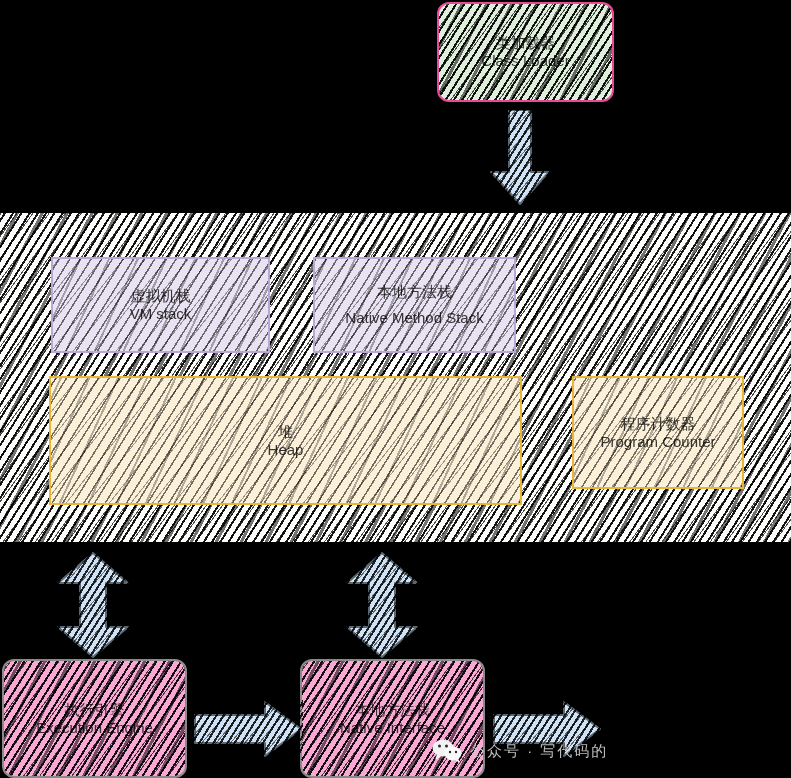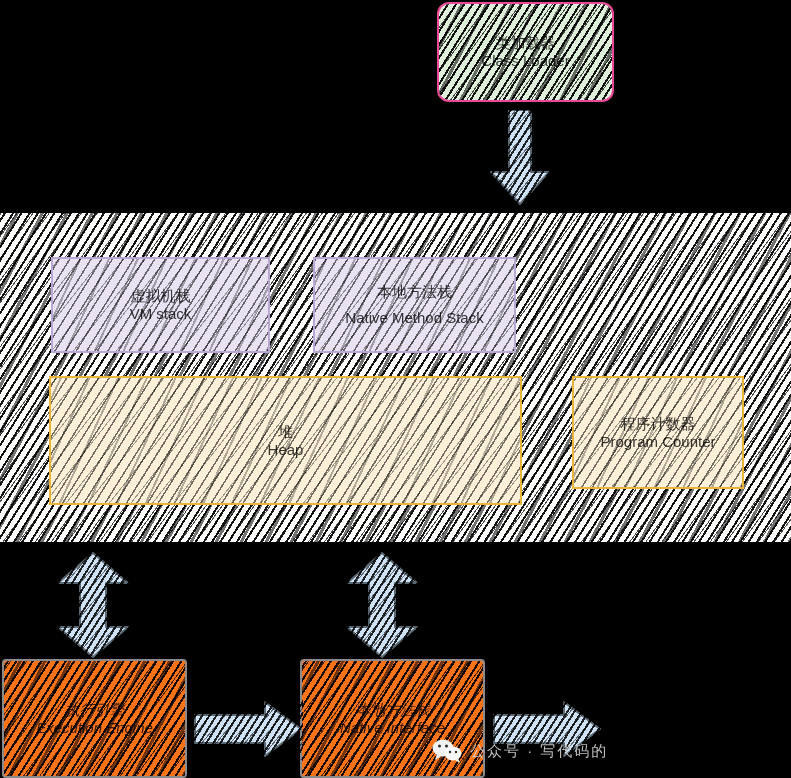--- a/index.html
+++ b/index.html
@@ -140,24 +140,23 @@
   
   .box-yellow {
     background: #fdf0d8;
     border: 2px solid #e8b53a;
   }
   #heap            { left: 49px;  top: 376px; width: 473px; height: 129px; }
   #program-counter { left: 572px; top: 376px; width: 172px; height: 113px; }
 
   
   .box-bottom {
-    background: #f97316;
+    background: #f9a8d4;
     border: 2px solid #8a8a8a;
-    border-radius: 4px;
-    font-style: italic;
+    border-radius: 12px;
   }
   #execution-engine { left: 2px;   top: 659px; width: 185px; height: 119px; }
   #native-interface { left: 300px; top: 659px; width: 185px; height: 119px; }
   #native-libraries { left: 603px; top: 659px; width: 185px; height: 119px; }
 
   
   .arrow {
     position: absolute;
     z-index: 4;
   }

